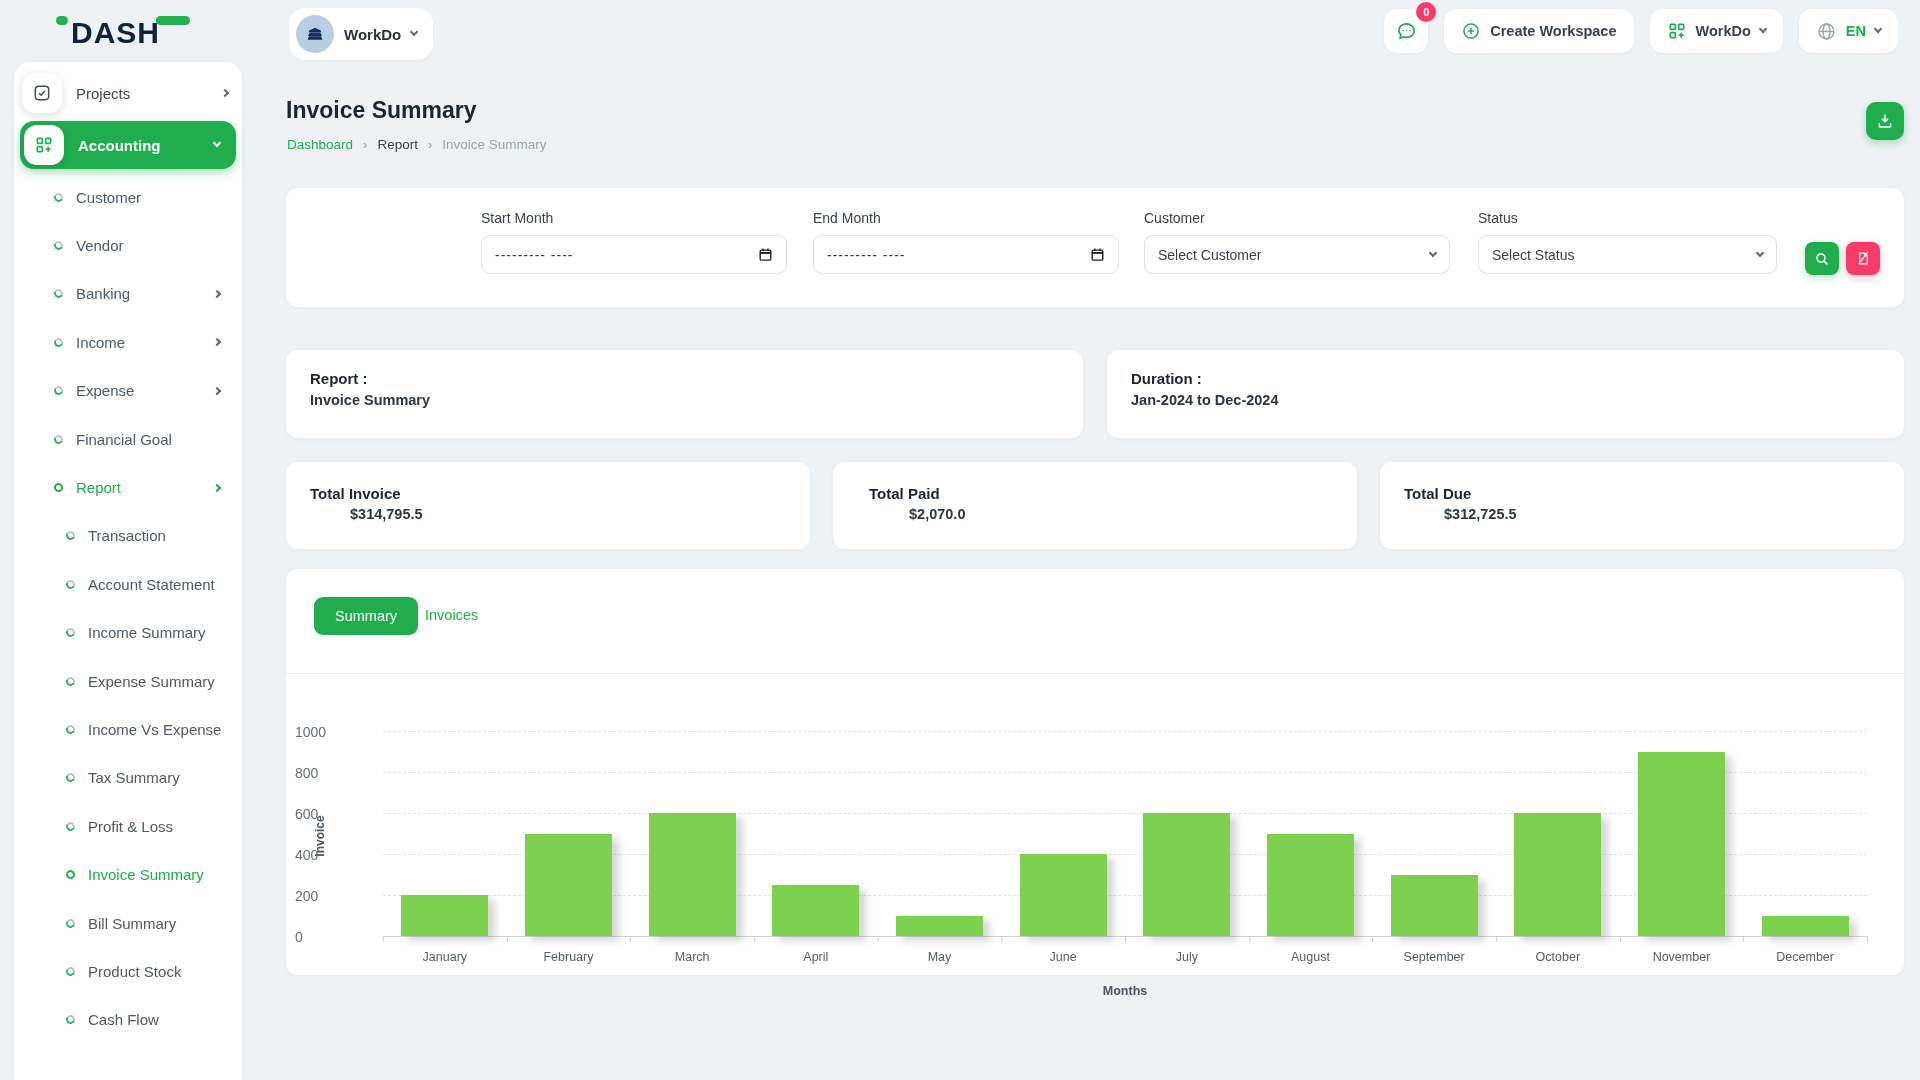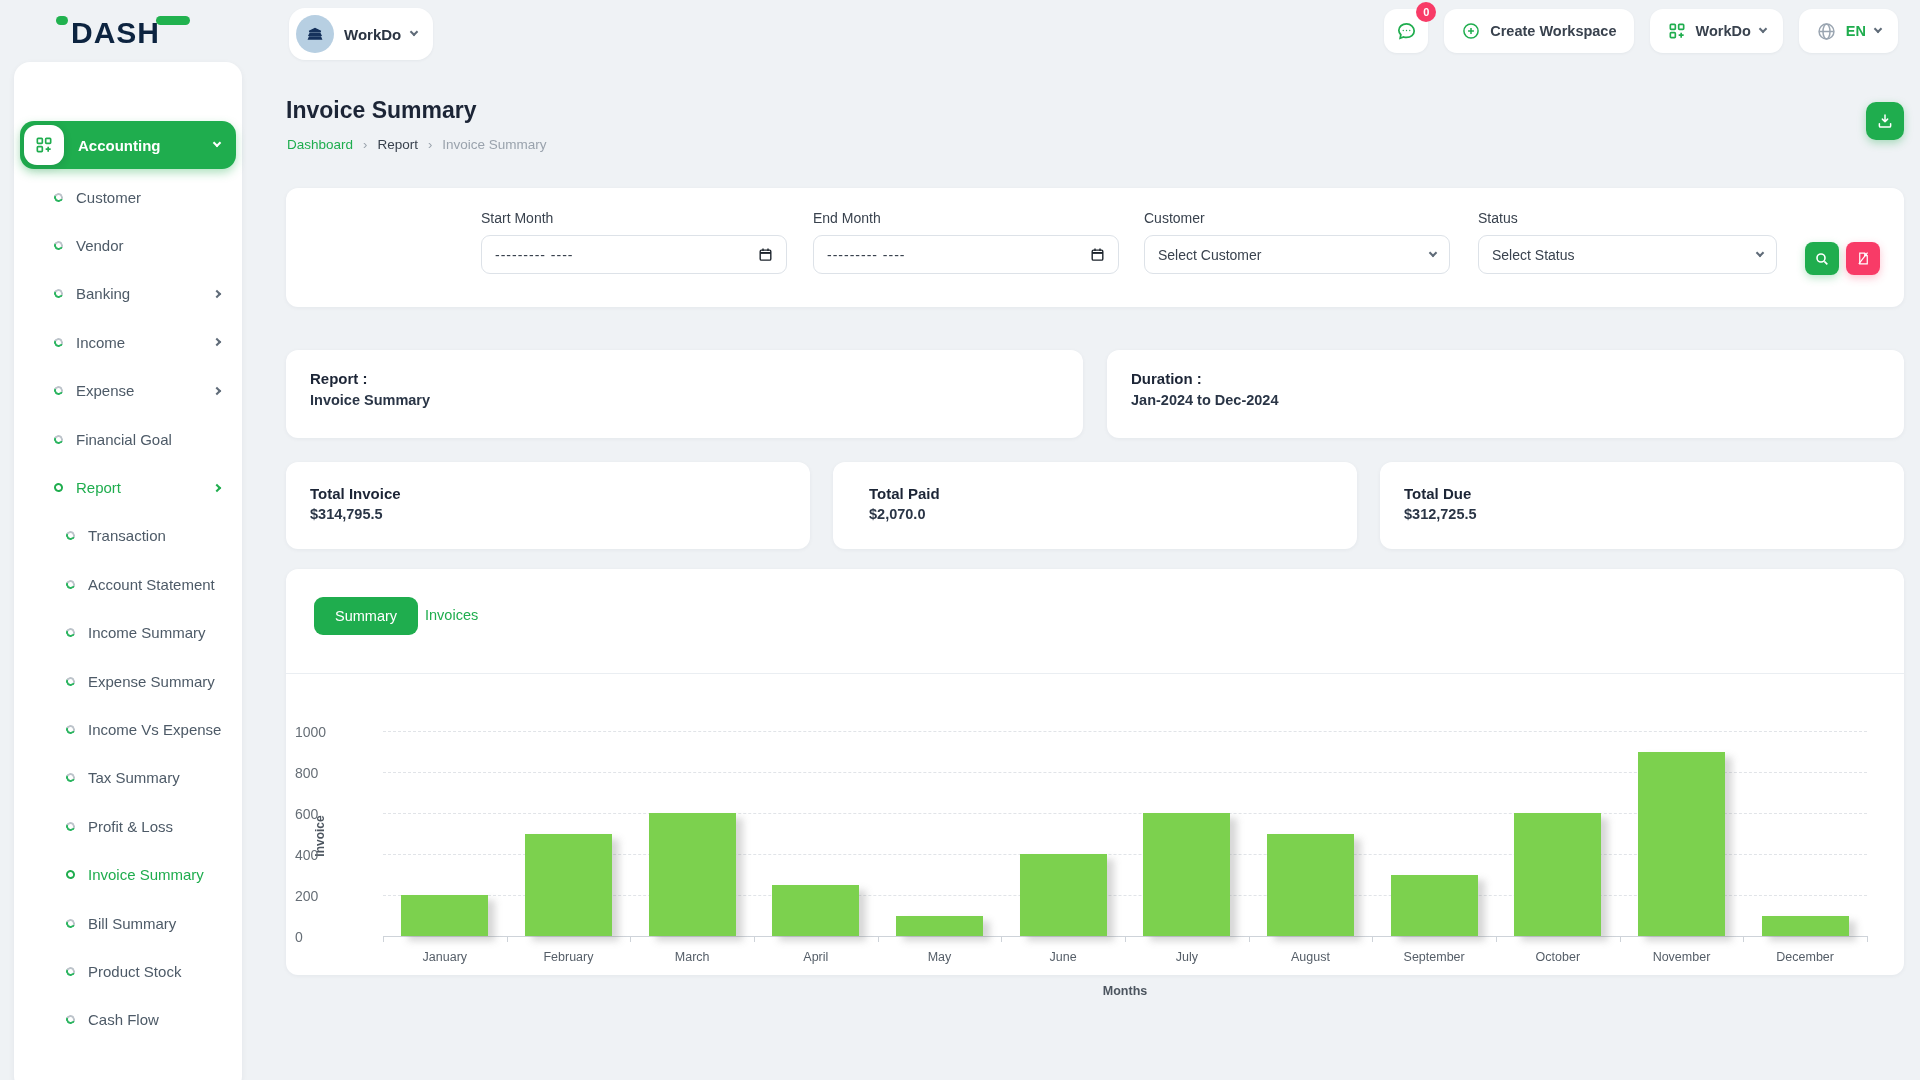--- a/index.html
+++ b/index.html
@@ -86,21 +86,21 @@
   .btn-reset  { left:1560px; background:#f83b67; box-shadow:0 3px 8px rgba(248,59,103,.3); }
 
   .info-card { position:absolute; top:286px; height:88px; width:797px; padding:20px 24px; }
   .ic-left { left:0; } .ic-right { left:821px; }
   .info-card .l1 { font-size:15px; font-weight:700; color:#1c2536; margin-bottom:5px; }
   .info-card .l2 { font-size:14.5px; font-weight:700; color:#2a3546; }
 
   .stat-card { position:absolute; top:398px; height:87px; width:524px; padding:23px 24px; }
   .sc1 { left:0; } .sc2 { left:547px;padding-left:36px; } .sc3 { left:1094px; }
   .stat-card .sl { font-size:15px; font-weight:700; color:#1c2536; margin-bottom:4px; }
-  .stat-card .sv { font-size:14.5px; font-weight:600; color:#2a3546; }
+  .stat-card .sv { font-size:14.5px; font-weight:600; color:#2a3546;margin-left:40px; }
 
   
   .chart-card { position:absolute; left:0; top:505px; width:1618px; height:406px; }
   .tab-pill { position:absolute; left:28px; top:28px; height:38px; padding:0 21px; border:none; border-radius:9px;
     background:#1fad4e; color:#fff; font-size:14.5px; font-weight:400; cursor:pointer; }
   .tab-link { position:absolute; left:139px; top:38px; font-size:14.5px; color:#1fad4e; cursor:pointer; }
   .tab-divider { position:absolute; left:0; top:104px; width:1618px; height:1px; background:#eaeef2; }
 
   .plot { position:absolute; left:97px; top:162px; width:1484px; height:205px; }
   .gridline { position:absolute; left:0; width:100%; height:0; border-top:1px dashed #e1e4e8; }
@@ -175,20 +175,30 @@
         <ellipse cx="12" cy="12" rx="4" ry="8.5"></ellipse>
         <path d="M3.8 12h16.4"></path>
       </svg>
       <span class="lang-txt">EN</span>
       <span class="chev down small"></span>
     </div>
   </div>
 </div>
 
 <div class="sidebar">
+  <div class="side-row row-projects">
+    <span class="icon-box">
+      <svg width="20" height="20" viewBox="0 0 24 24" fill="none" stroke="#3e4b5b" stroke-width="1.8">
+        <rect x="4" y="4" width="16" height="16" rx="4"></rect>
+          <path d="M8.5 12.2l2.4 2.4 4.6-5"></path>
+      </svg>
+    </span>
+    <span class="side-label">Projects</span>
+    <span class="chev right small"></span>
+  </div>
 
   <div class="row-acc">
     <span class="icon-box">
       <svg width="20" height="20" viewBox="0 0 24 24" fill="none" stroke="#1fad4e" stroke-width="2">
         <rect x="4" y="4" width="6" height="6" rx="1"></rect>
         <rect x="14" y="4" width="6" height="6" rx="1"></rect>
         <rect x="4" y="14" width="6" height="6" rx="1"></rect>
         <path d="M17 14v6M14 17h6"></path>
       </svg>
     </span>

